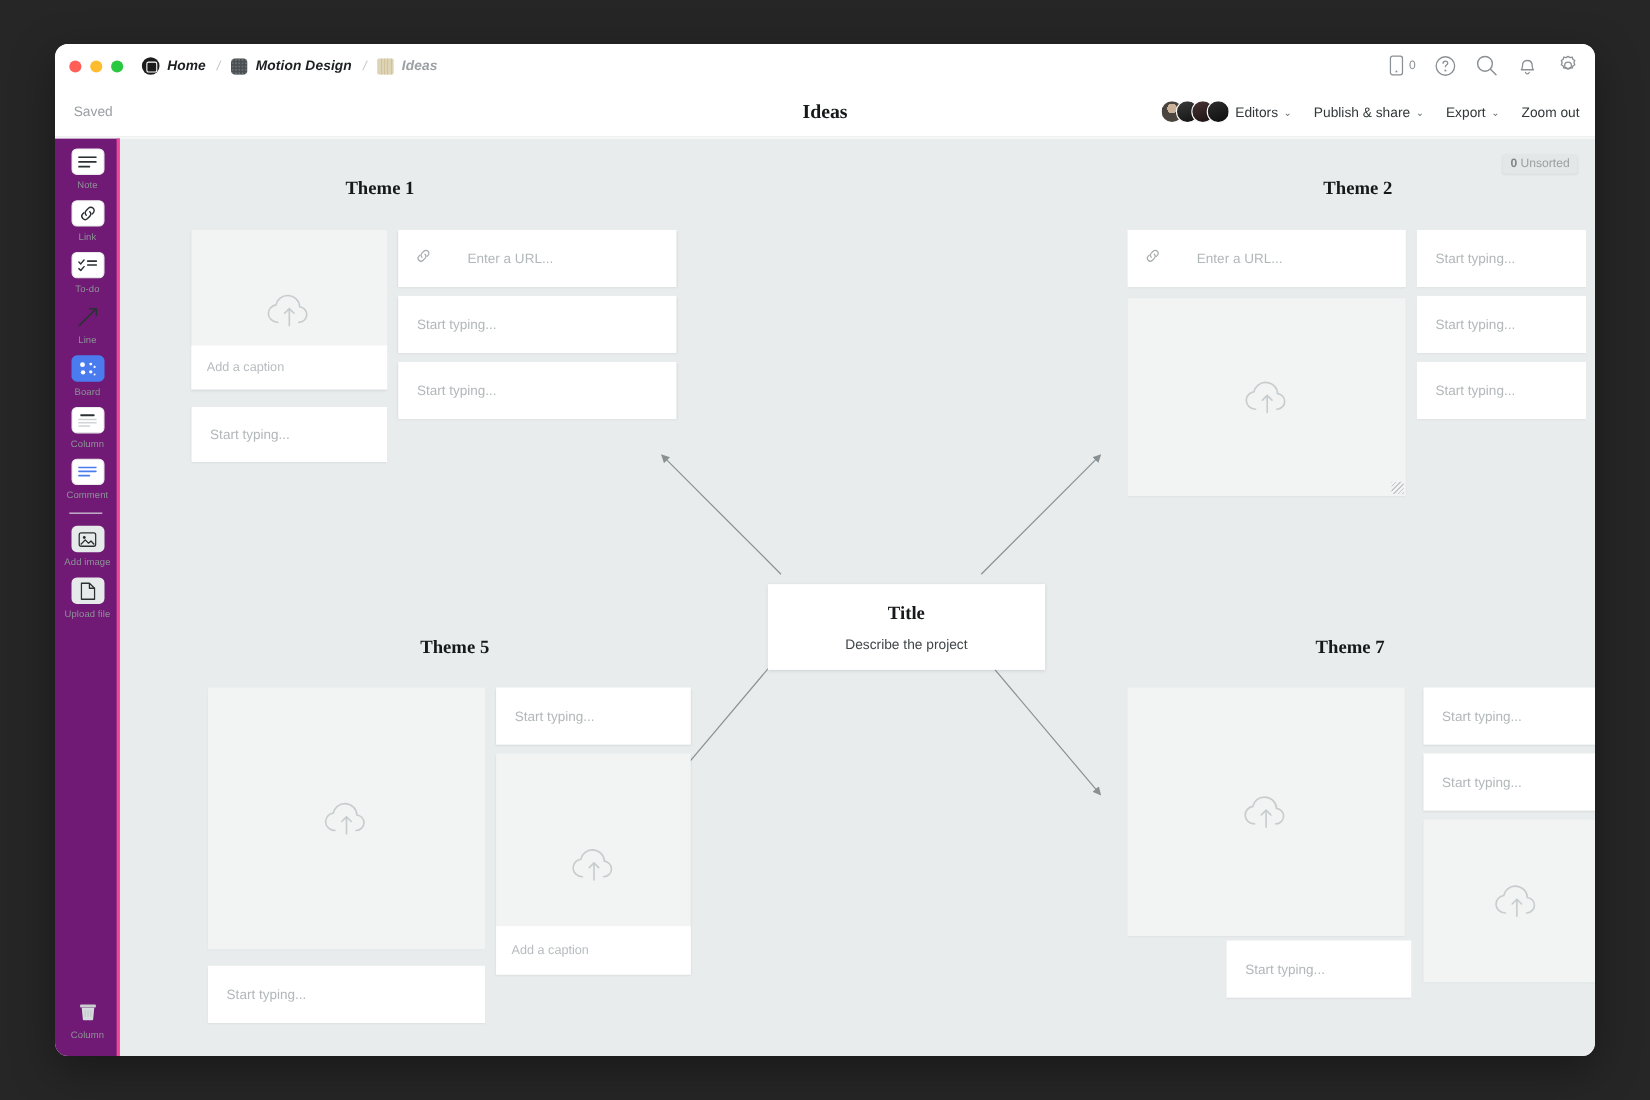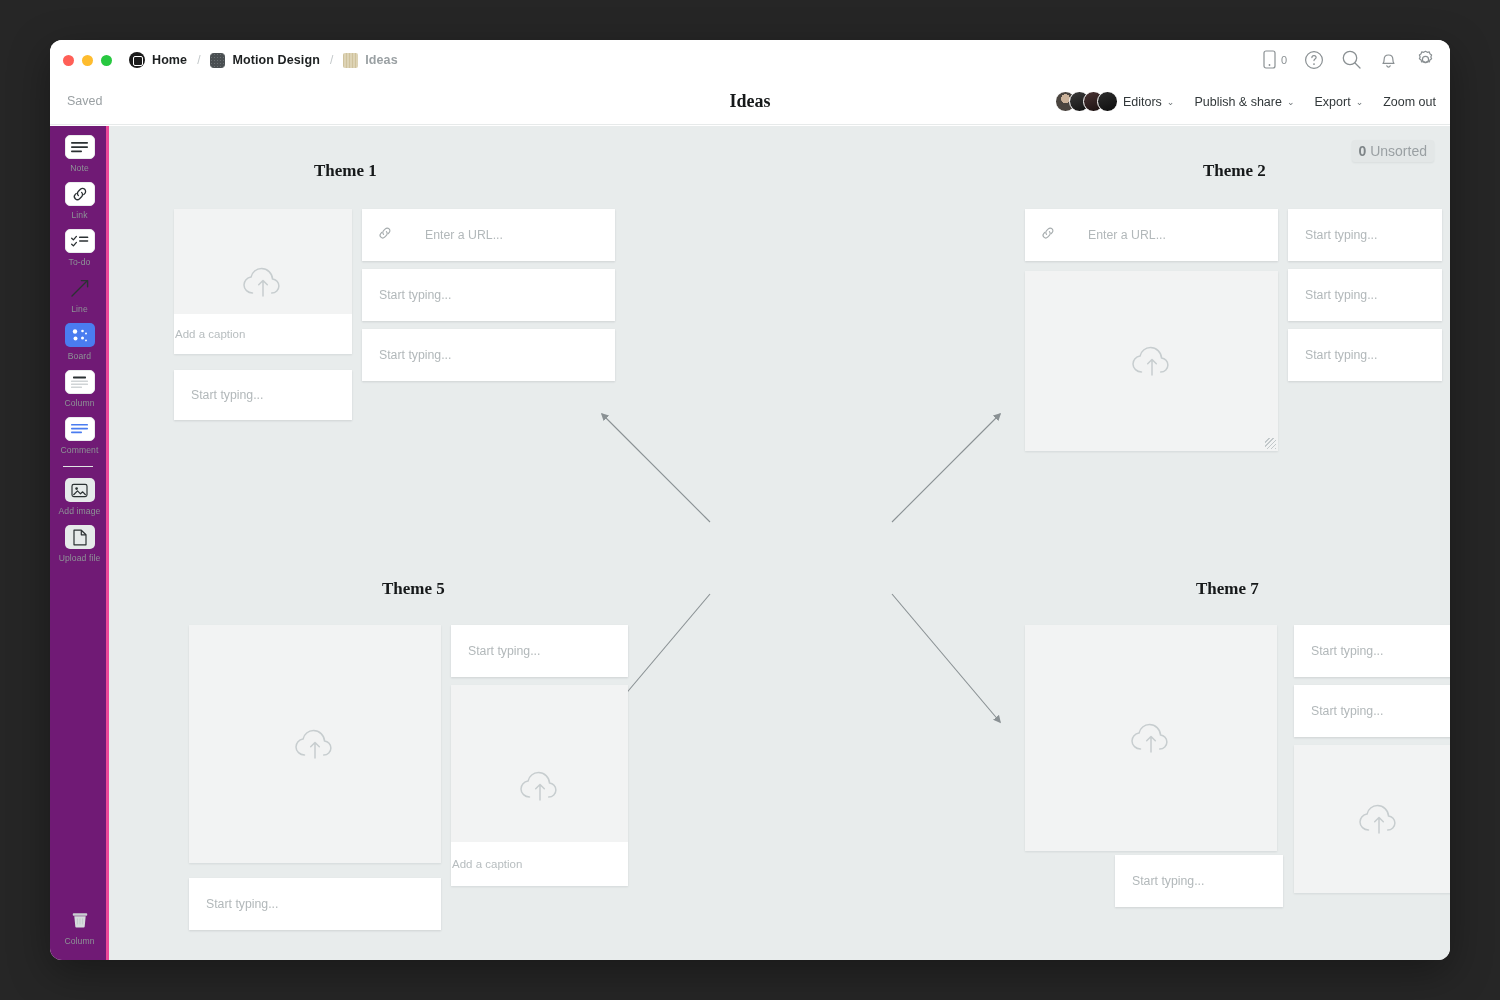--- a/index.html
+++ b/index.html
@@ -27,21 +27,21 @@
     width: 100%; height: 40px;
     background: #ffffff;
     display: flex; align-items: center;
   }
   .traffic { display: flex; gap: 8px; margin-left: 13px; }
   .tl { width: 11px; height: 11px; border-radius: 50%; }
   .tl.red { background: #ff5f57; }
   .tl.yellow { background: #febc2e; }
   .tl.green { background: #28c840; }
 
-  .crumbs { display: flex; align-items: center; margin-left: 17px; }
+  .crumbs { display: flex; align-items: center; margin-left: 17px; font-style: italic; }
   .crumb { display: flex; align-items: center; gap: 7px; }
   .crumb-label {
     font-size: 12.5px; font-weight: bold; color: #1d2021;
     letter-spacing: .1px;
   }
   .crumb-label.muted { color: #9aa0a3; font-weight: bold; }
   .crumb-sep { color: #c3c8ca; font-size: 12px; margin: 0 10px; }
 
   .ic-home {
     width: 16px; height: 16px; border-radius: 50%;
@@ -169,33 +169,33 @@
     transform: translateY(-50%);
     font-size: 12.3px; color: #b2b8ba;
   }
   .card-text.url { left: 41px; margin-left: 22px; }
   .link-ic { position: absolute; left: 16px; top: 50%; transform: translateY(-50%); }
   .caption-bar {
     position: absolute; left: 0; bottom: 0; width: 100%;
     background: #fff; display: flex; align-items: center;
   }
   .caption-bar span {
-    font-size: 11.5px; color: #b7bdbf; margin-left: 1px;
+    font-size: 11.5px; color: #b7bdbf; margin-left: 14px;
   }
   .resize-handle {
     position: absolute; right: 2px; bottom: 2px;
     width: 11px; height: 11px;
     background: repeating-linear-gradient(-45deg,#c2c8ca 0 1px,transparent 1px 3px);
   }
 
   #unsorted-badge {
     position: absolute; right: 8px; top: 6px;
     background: #e3e7e7; border-radius: 3px;
     padding: 3px 7px;
-    font-size: 14px; color: #9aa0a3;
+    font-size: 11px; color: #9aa0a3;
     box-shadow: 0 1px 2px rgba(40,50,55,.08);
     cursor: pointer;
   }
   #unsorted-badge b { color: #7e8588; font-weight: bold; }
 
   #center-card {
     position: absolute;
     background: #fff;
     box-shadow: 0 1px 3px rgba(40,50,55,.13);
     display: flex; flex-direction: column;
@@ -500,20 +500,24 @@
       <div class="card" style="left:1171px; top:75px; width:154px; height:52px;">
         <span class="card-text">Start typing...</span>
       </div>
       <div class="card" style="left:1171px; top:135px; width:154px; height:52px;">
         <span class="card-text">Start typing...</span>
       </div>
       <div class="card" style="left:1171px; top:195px; width:154px; height:52px;">
         <span class="card-text">Start typing...</span>
       </div>
 
+      <div id="center-card" style="left:581px; top:397px; width:252px; height:78px;">
+        <div class="ct">Title</div>
+        <div class="cs">Describe the project</div>
+      </div>
 
       <div class="theme-title" style="left:265px; top:445px;">Theme 5</div>
 
       <div class="card img" style="left:72px; top:491px; width:252px; height:238px;">
         <svg width="44" height="36" viewBox="0 0 44 36" fill="none">
           <path d="M11.5 29c-4.7 0-8.5-3.6-8.5-8 0-4 3-7.3 7-7.9C11 8.2 15.3 4.6 20.5 4.6c5.9 0 10.7 4.6 11 10.3 3.6.4 6.4 3.4 6.4 7 0 3.9-3.2 7.1-7.2 7.1" stroke="#c7cdcf" stroke-width="1.5" stroke-linecap="round"></path>
           <path d="M22 32V16.5M22 16.5l-4.3 4.3M22 16.5l4.3 4.3" stroke="#c7cdcf" stroke-width="1.5" stroke-linecap="round" stroke-linejoin="round"></path>
         </svg>
       </div>
 

